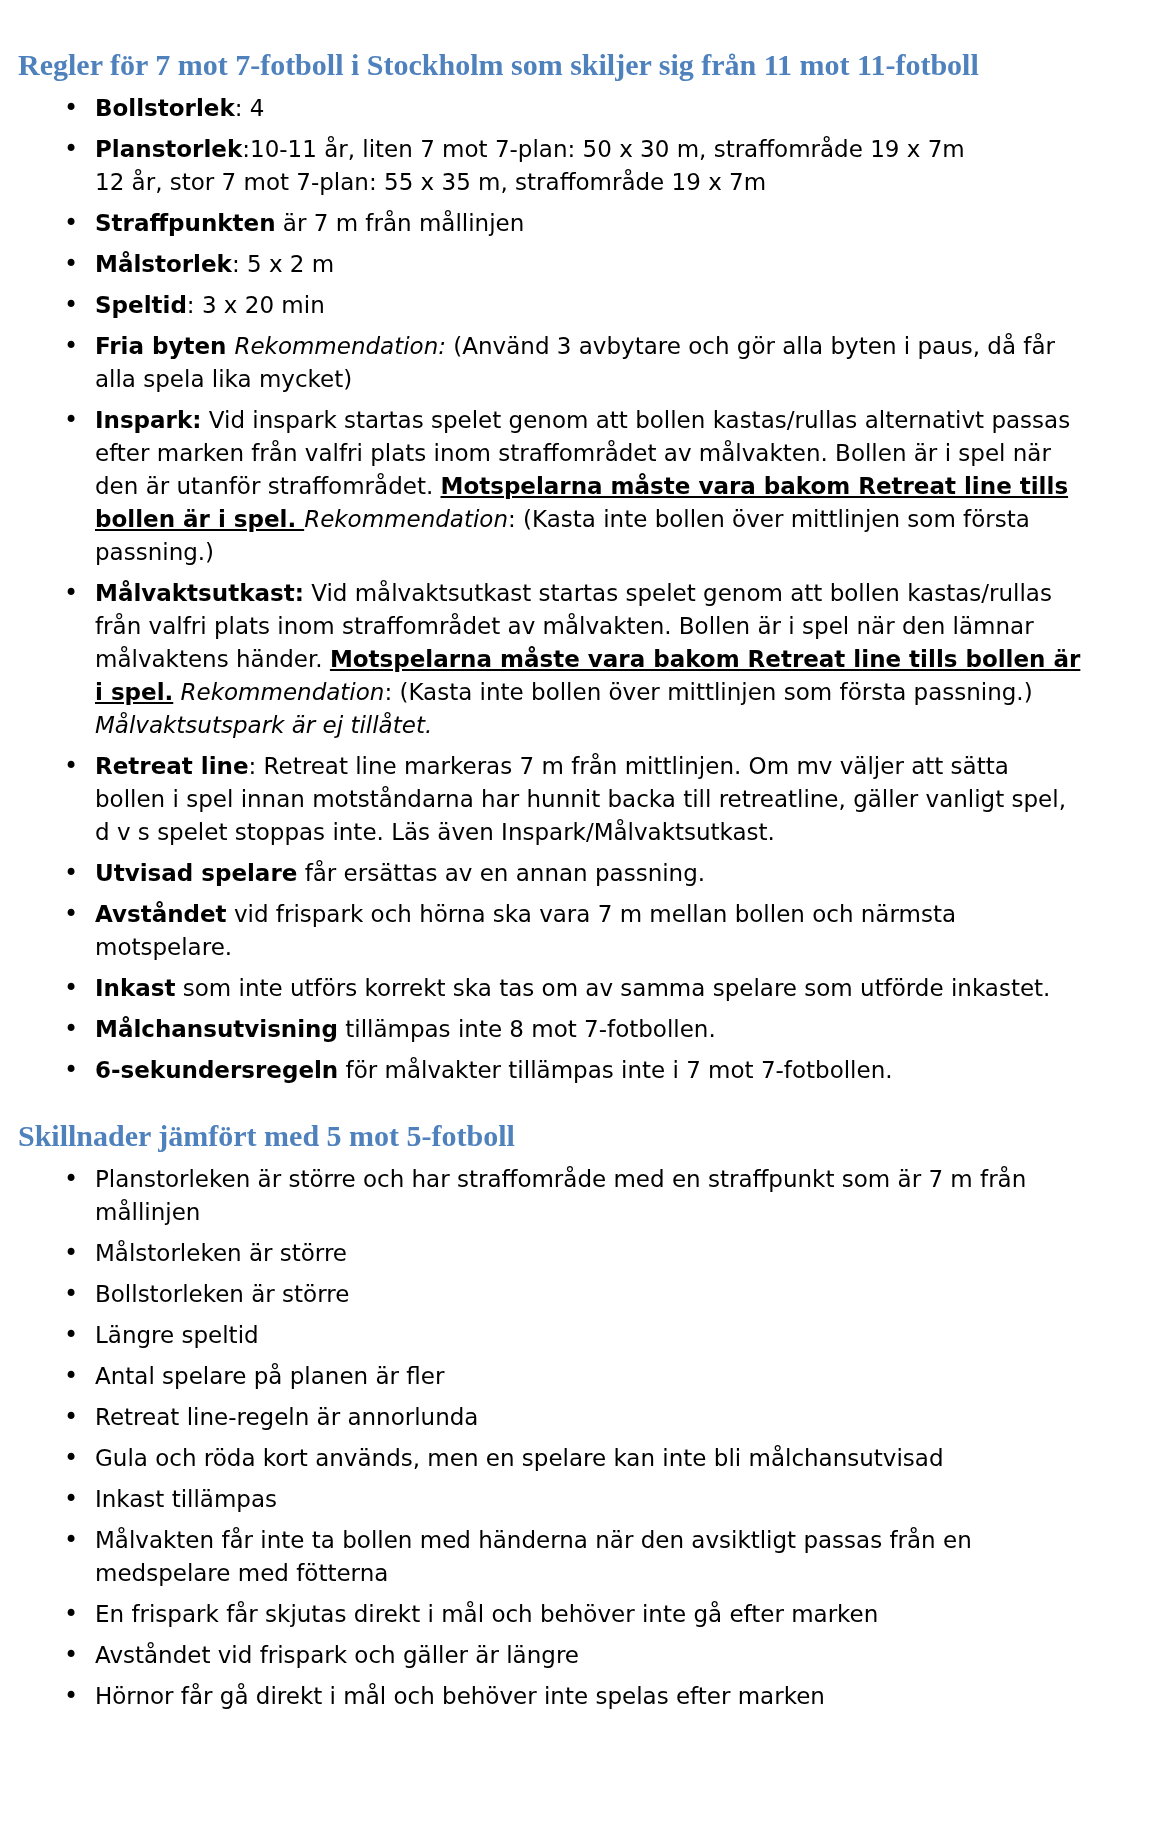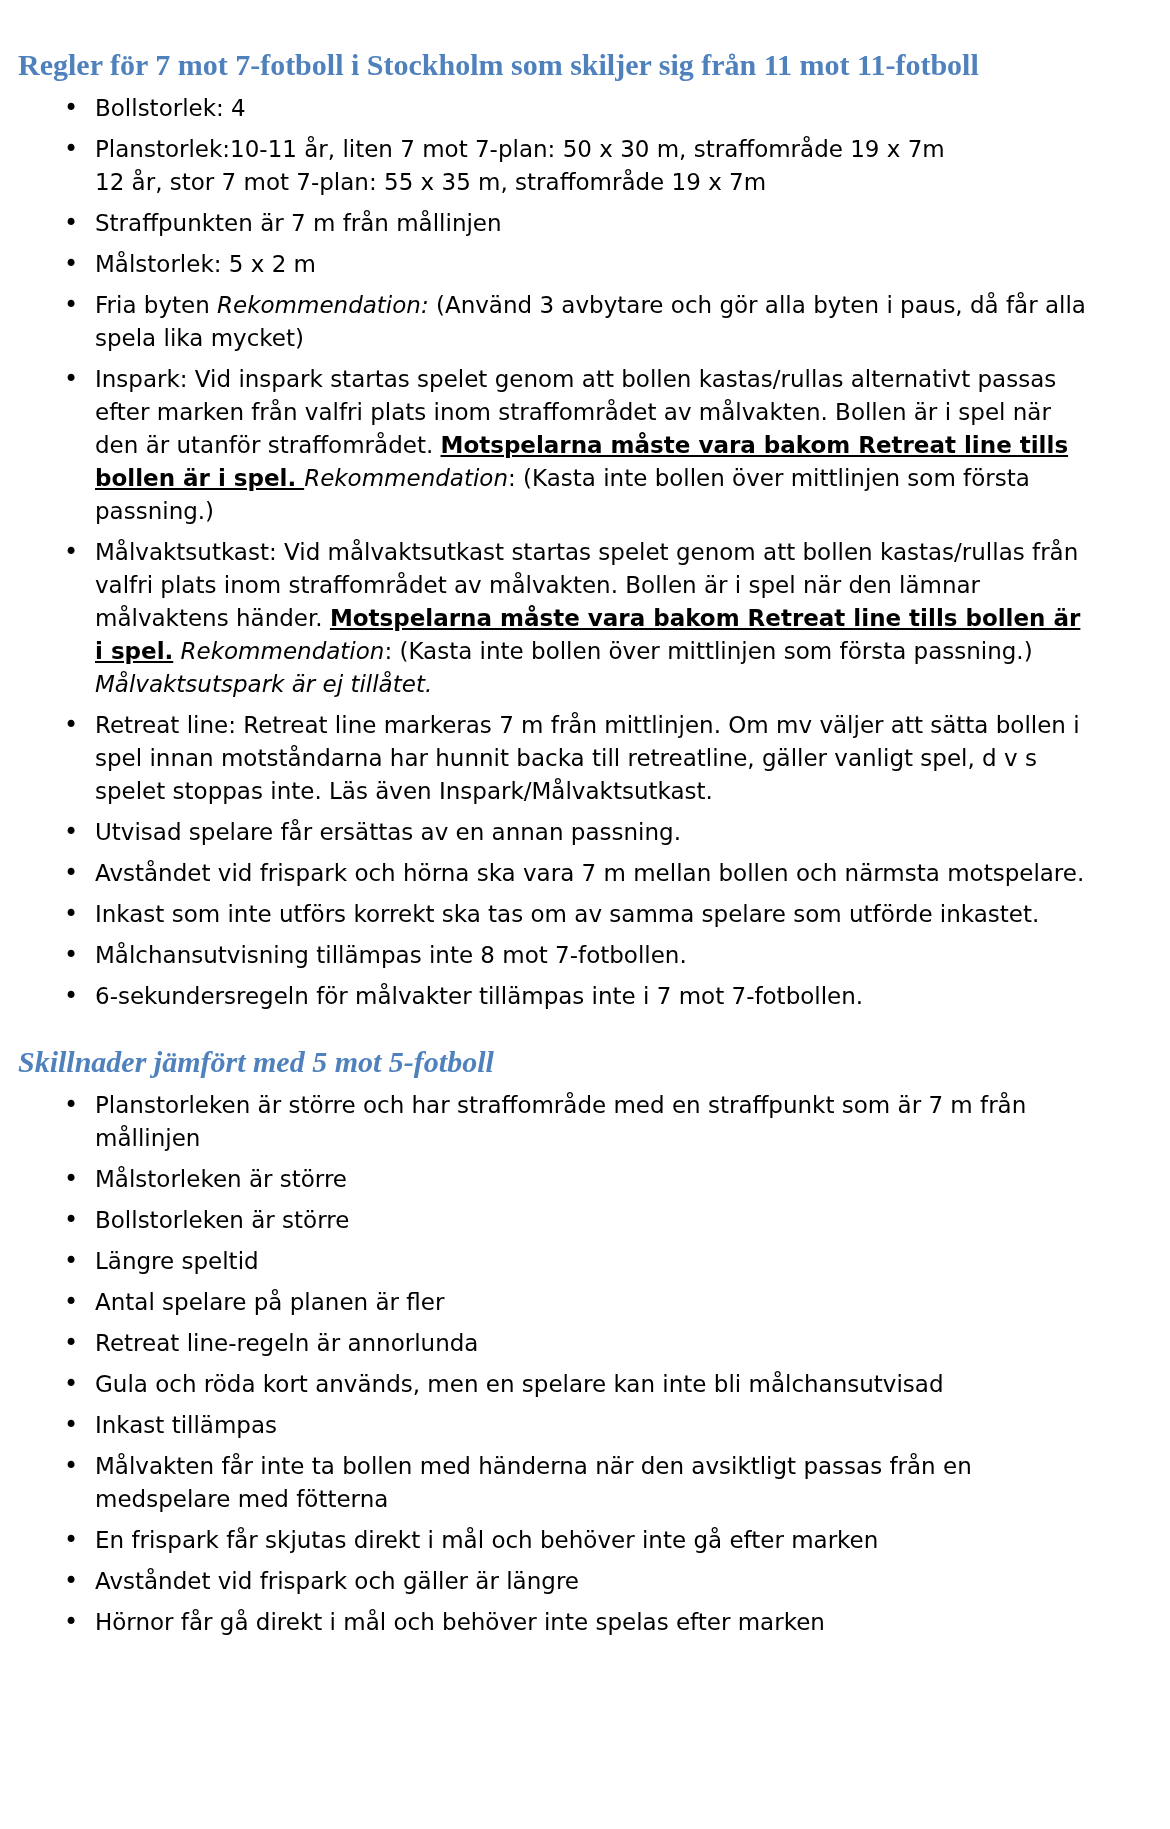--- a/index.html
+++ b/index.html
@@ -25,21 +25,20 @@
     font-family: "Liberation Serif", "DejaVu Serif", serif;
     font-weight: bold;
     font-size: 30px;
     line-height: 37px;
     color: #4F81BD;
     margin: 0 0 9px 0;
     letter-spacing: 0px;
   }
   .doc-heading.second {
     margin-top: 30px;
-    font-style: italic;
   }
   ul.rules-list {
     list-style: none;
     margin: 0;
     padding: 0;
   }
   ul.rules-list li {
     position: relative;
     padding-left: 77px;
     line-height: 33px;
@@ -47,36 +46,37 @@
   }
   ul.rules-list li::before {
     content: "\2022";
     position: absolute;
     left: 46px;
     top: 0;
     font-size: 24px;
     color: #000000;
   }
   .seg-n  { font-weight: normal; font-style: normal; }
-  .seg-b  { font-weight: normal; margin-top: 7px; }
+  .seg-b  { font-weight: bold; margin-top: 7px; }
   .seg-i  { font-style: italic; }
   .seg-bu { font-weight: bold; text-decoration: underline; }
 </style>
 </head>
 <body>
 
 <div class="page">
 
   <h1 class="doc-heading">Regler för 7 mot 7-fotboll i Stockholm som skiljer sig från 11 mot 11-fotboll</h1>
 
   <ul class="rules-list">
       <li><span class="seg-b">Bollstorlek</span><span class="seg-n">: 4</span></li>
       <li><span class="seg-b">Planstorlek</span><span class="seg-n">:10-11 år, liten 7 mot 7-plan: 50 x 30 m, straffområde 19 x 7m</span><br><span class="seg-n">12 år, stor 7 mot 7-plan: 55 x 35 m, straffområde 19 x 7m</span></li>
       <li><span class="seg-b">Straffpunkten</span><span class="seg-n"> är 7 m från mållinjen</span></li>
       <li><span class="seg-b">Målstorlek</span><span class="seg-n">: 5 x 2 m</span></li>
+      <li><span class="seg-b">Speltid</span><span class="seg-n">: 3 x 20 min</span></li>
       <li><span class="seg-b">Fria byten </span><span class="seg-i">Rekommendation:</span><span class="seg-n"> (Använd 3 avbytare och gör alla byten i paus, då får alla spela lika mycket)</span></li>
       <li><span class="seg-b">Inspark:</span><span class="seg-n"> Vid inspark startas spelet genom att bollen kastas/rullas alternativt passas efter marken från valfri plats inom straffområdet av målvakten. Bollen är i spel när den är utanför straffområdet. </span><span class="seg-bu">Motspelarna måste vara bakom Retreat line tills bollen är i spel. </span><span class="seg-i">Rekommendation</span><span class="seg-n">: (Kasta inte bollen över mittlinjen som första passning.)</span></li>
       <li><span class="seg-b">Målvaktsutkast:</span><span class="seg-n"> Vid målvaktsutkast startas spelet genom att bollen kastas/rullas från valfri plats inom straffområdet av målvakten. Bollen är i spel när den lämnar målvaktens händer. </span><span class="seg-bu">Motspelarna måste vara bakom Retreat line tills bollen är i spel.</span><span class="seg-n"> </span><span class="seg-i">Rekommendation</span><span class="seg-n">: (Kasta inte bollen över mittlinjen som första passning.) </span><span class="seg-i">Målvaktsutspark är ej tillåtet.</span></li>
       <li><span class="seg-b">Retreat line</span><span class="seg-n">: Retreat line markeras 7 m från mittlinjen. Om mv väljer att sätta bollen i spel innan motståndarna har hunnit backa till retreatline, gäller vanligt spel, d v s spelet stoppas inte. Läs även Inspark/Målvaktsutkast.</span></li>
       <li><span class="seg-b">Utvisad spelare</span><span class="seg-n"> får ersättas av en annan passning.</span></li>
       <li><span class="seg-b">Avståndet</span><span class="seg-n"> vid frispark och hörna ska vara 7 m mellan bollen och närmsta motspelare.</span></li>
       <li><span class="seg-b">Inkast</span><span class="seg-n"> som inte utförs korrekt ska tas om av samma spelare som utförde inkastet.</span></li>
       <li><span class="seg-b">Målchansutvisning</span><span class="seg-n"> tillämpas inte 8 mot 7-fotbollen.</span></li>
       <li><span class="seg-b">6-sekundersregeln</span><span class="seg-n"> för målvakter tillämpas inte i 7 mot 7-fotbollen.</span></li>
     </ul>

